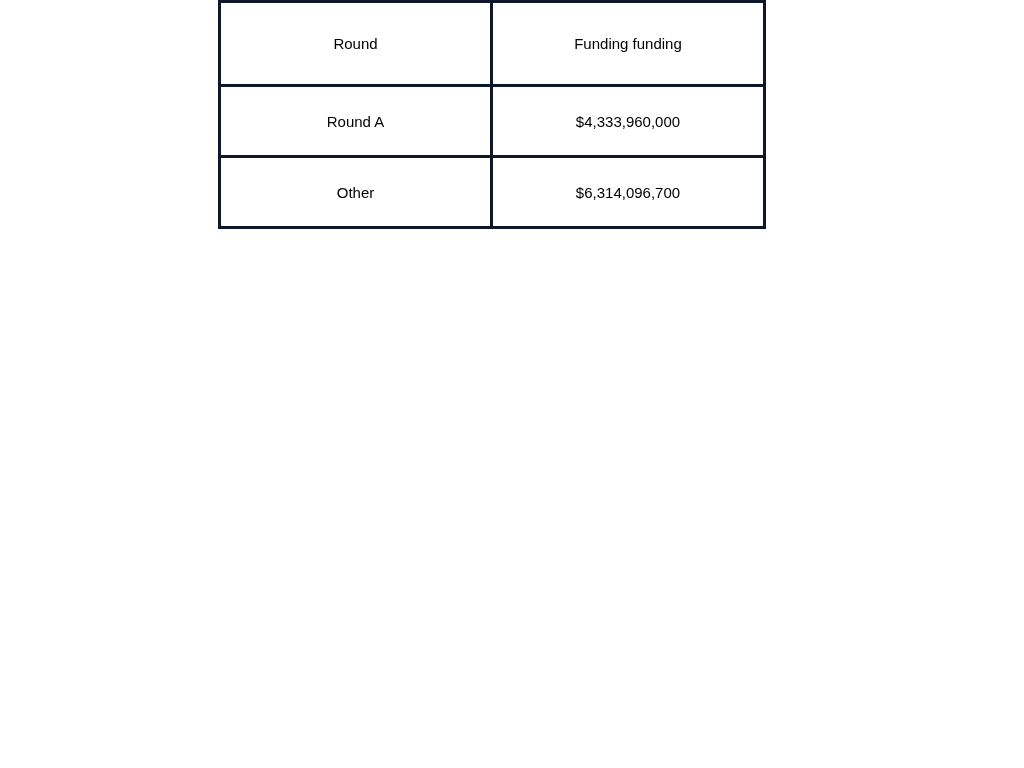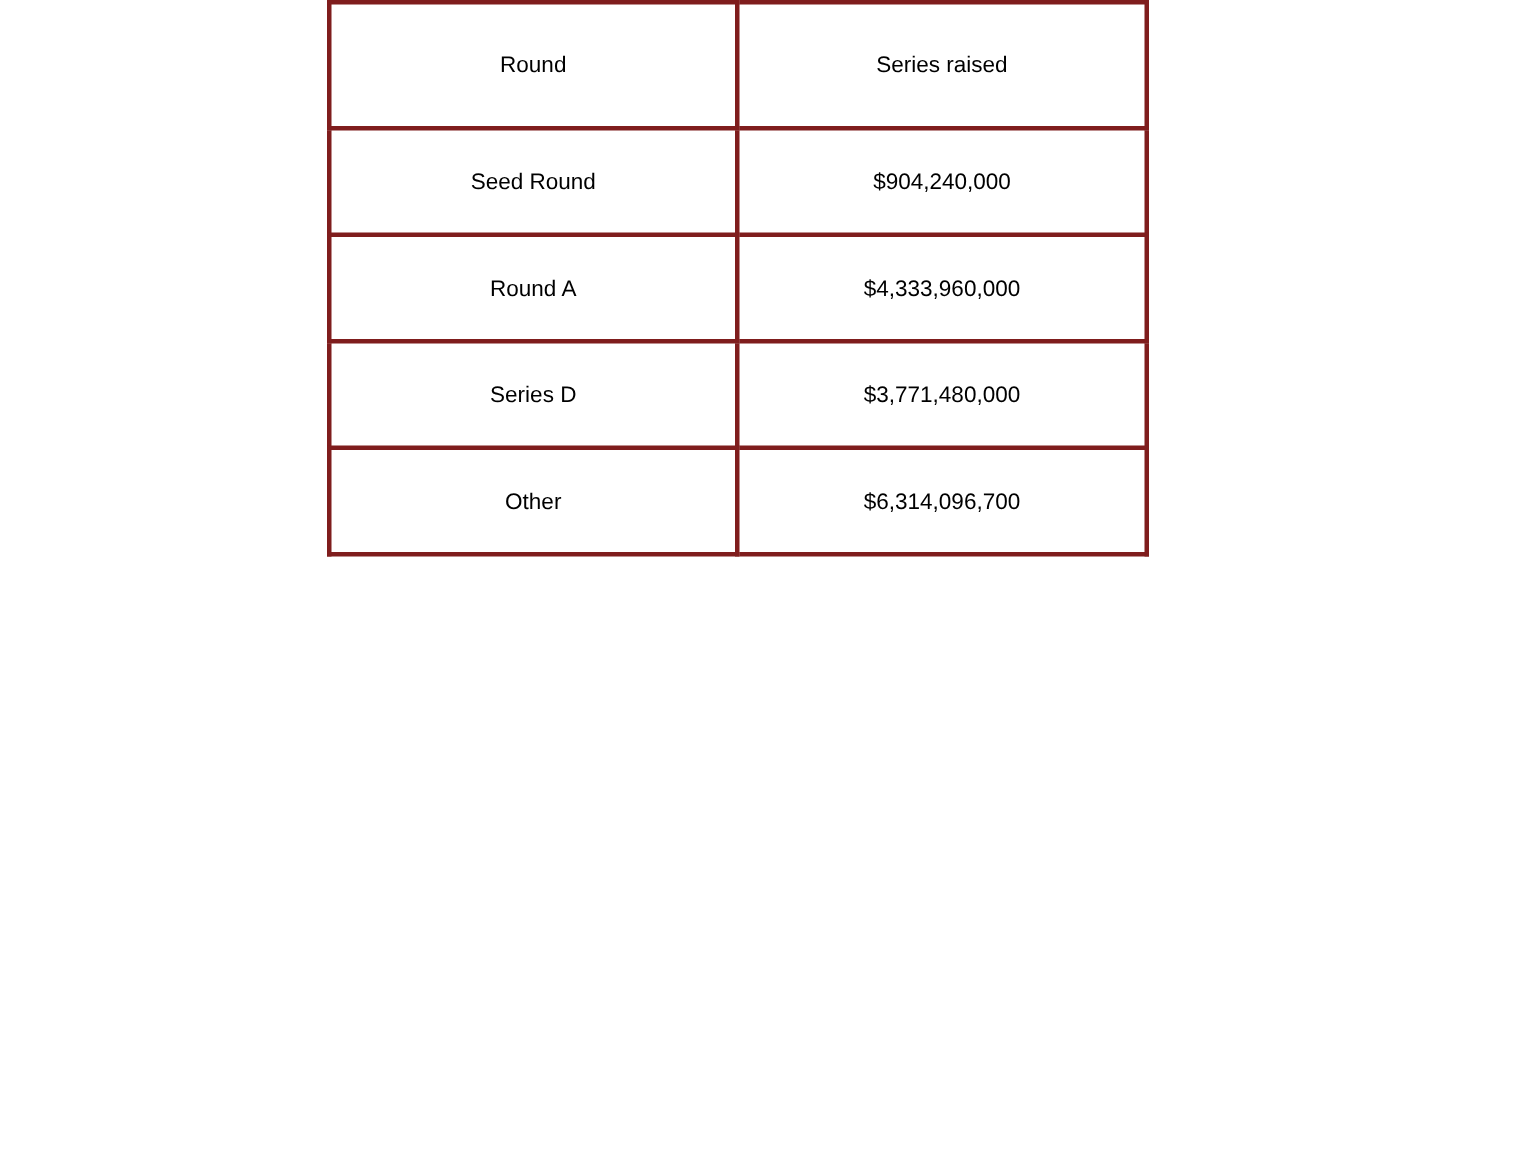--- a/index.html
+++ b/index.html
@@ -16,21 +16,21 @@
       top: 0px;
     }
     table {
       border-collapse: collapse;
       font-family: "Liberation Sans", "DejaVu Sans", sans-serif;
       font-size: 15px;
       color: #000000;
       table-layout: fixed;
     }
     td, th {
-      border: 3px solid #7f1d1d;
+      border: 3px solid #0f172a;
       text-align: center;
       vertical-align: middle;
       font-weight: normal;
       padding: 0;
     }
     col.c1 { width: 272px; }
     col.c2 { width: 273px; }
     tr.header-row { height: 84px; }
     tr.row-short { height: 60px; }
     tr.row { height: 71px; }
@@ -40,35 +40,27 @@
 
 <div class="table-wrap">
   <table>
     <colgroup>
       <col class="c1">
       <col class="c2">
     </colgroup>
     <thead>
       <tr class="header-row">
         <th>Round</th>
-        <th>Series raised</th>
+        <th>Funding funding</th>
       </tr>
     </thead>
     <tbody>
       <tr class="row">
-        <td>Seed Round</td>
-        <td>$904,240,000</td>
-      </tr>
-      <tr class="row">
         <td>Round A</td>
         <td>$4,333,960,000</td>
-      </tr>
-      <tr class="row">
-        <td>Series D</td>
-        <td>$3,771,480,000</td>
       </tr>
       <tr class="row">
         <td>Other</td>
         <td>$6,314,096,700</td>
       </tr>
     </tbody>
   </table>
 </div>
 
 </body></html>

